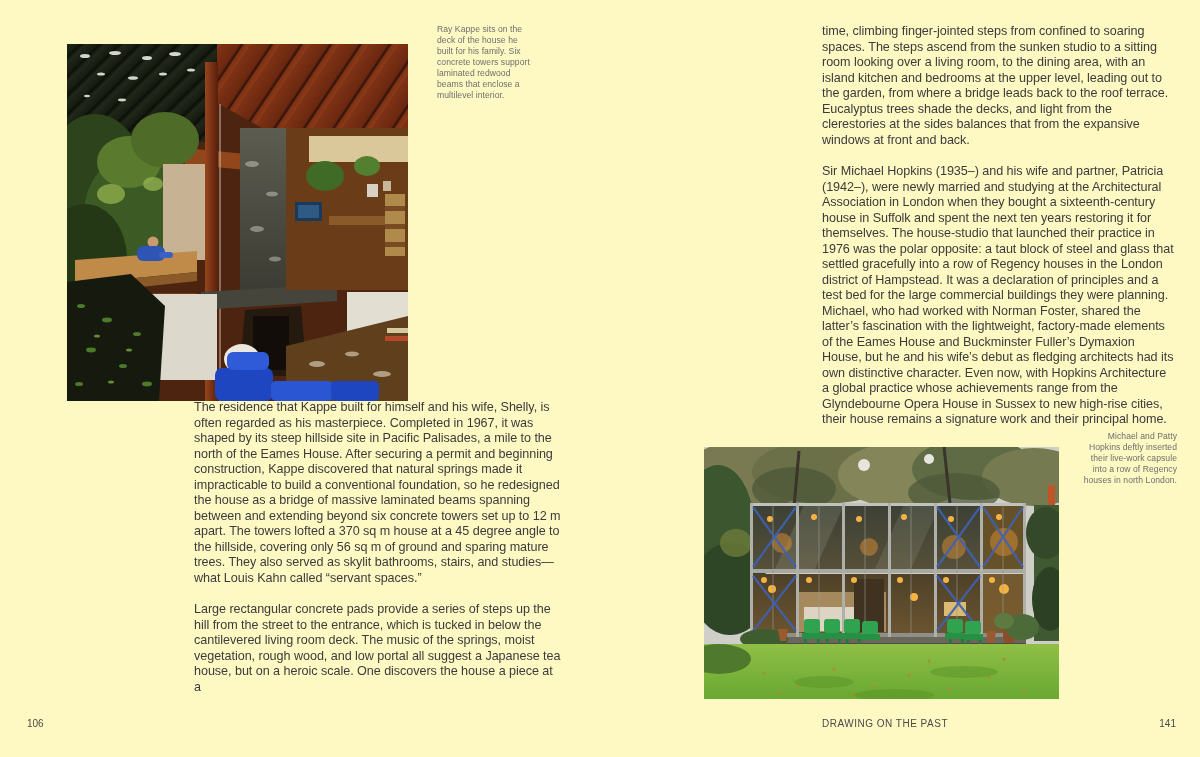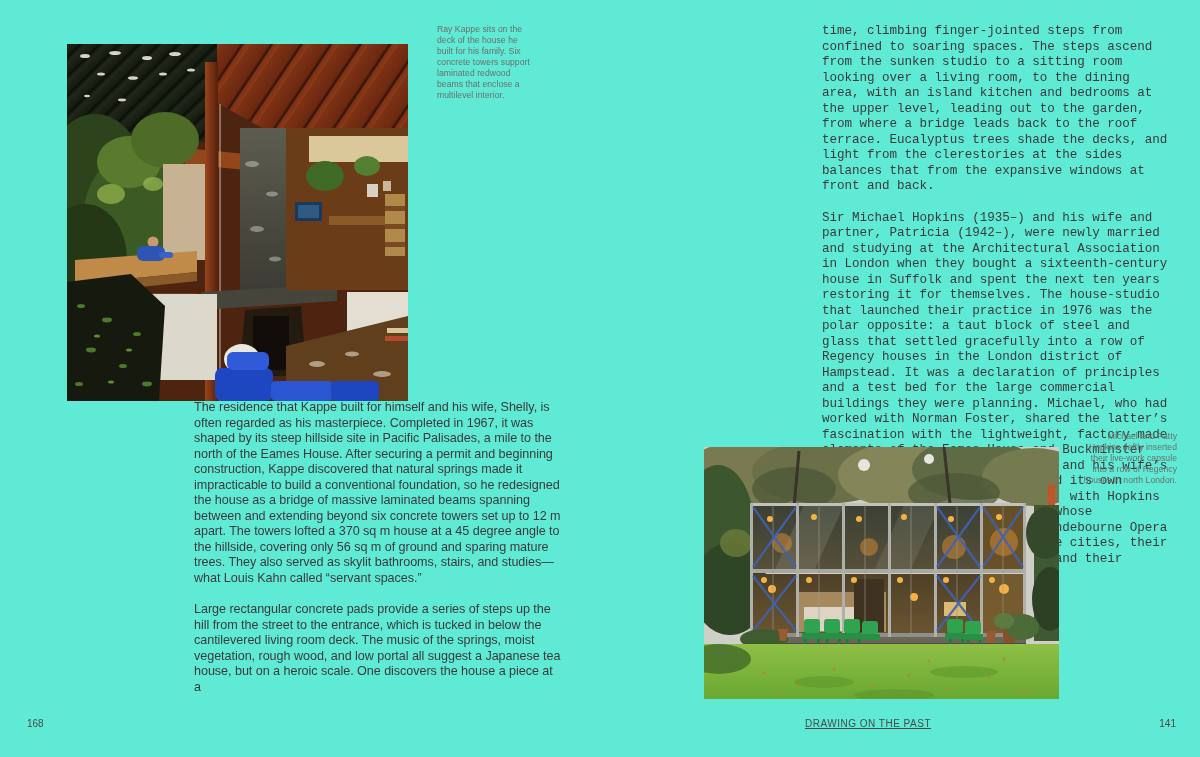--- a/index.html
+++ b/index.html
@@ -1,45 +1,45 @@
 <!DOCTYPE html>
 <html><head>
 <meta charset="utf-8">
 <style>
   html,body { margin:0; padding:0; background:#ffffff; }
   .spread {
-    position:relative; width:1200px; height:757px; background:#5eead4;
+    position:relative; width:1200px; height:757px; background:#fef9c3;
     font-family:"Liberation Sans", sans-serif; overflow:hidden;
   }
   .photo { position:absolute; overflow:hidden; line-height:0; }
   .photo svg { display:block; }
   .photo-left  { left:27px;  top:28px;  width:341px; height:357px; }
   .photo-right { left:664px; top:431px; width:355px; height:252px; }
 
   .caption {
     position:absolute; font-size:8.6px; line-height:11px; color:#6e6e6e;
     letter-spacing:0.05px;
   }
   .caption-left  { left:437px;  top:24px;  width:99px; }
   .caption-right { left:1081px; top:431px; width:96px;text-align:right; }
 
   .body {
     position:absolute; font-size:12.6px; line-height:15.5px; color:#3b3b3b;
     letter-spacing:-0.05px;
   }
   .body p { margin:0 0 16px 0; }
   .body-left  { left:194px; top:400px; width:367px; }
-  .body-right { left:822px; top:24px;  width:352px;font-family:Liberation Mono, monospace; }
+  .body-right { left:822px; top:24px;  width:352px; }
 
   .folio, .running-title {
     position:absolute; top:718px; font-size:10px; color:#4a4a4a;
   }
   .folio-left  { left:27px; }
   .folio-right { right:24px; }
-  .running-title { left:805px; letter-spacing:0.5px;text-decoration:underline; }
+  .running-title { left:822px; letter-spacing:0.5px; }
 </style>
 </head>
 <body>
 
 <div class="spread">
 
   <section>
 
     <figure class="photo photo-left">
       <svg width="341" height="357" viewBox="0 0 341 357" xmlns="http://www.w3.org/2000/svg">
@@ -173,21 +173,21 @@
       </svg>
     </figure>
 
     <aside class="caption caption-left">Ray Kappe sits on the deck of the house he built for his family. Six concrete towers support laminated redwood beams that enclose a multilevel interior.</aside>
 
     <div class="body body-left">
       <p>The residence that Kappe built for himself and his wife, Shelly, is often regarded as his masterpiece. Completed in 1967, it was shaped by its steep hillside site in Pacific Palisades, a mile to the north of the Eames House. After securing a permit and beginning construction, Kappe discovered that natural springs made it impracticable to build a conventional foundation, so he redesigned the house as a bridge of massive laminated beams spanning between and extending beyond six concrete towers set up to 12 m apart. The towers lofted a 370 sq m house at a 45 degree angle to the hillside, covering only 56 sq m of ground and sparing mature trees. They also served as skylit bathrooms, stairs, and studies—what Louis Kahn called “servant spaces.”</p>
       <p>Large rectangular concrete pads provide a series of steps up the hill from the street to the entrance, which is tucked in below the cantilevered living room deck. The music of the springs, moist vegetation, rough wood, and low portal all suggest a Japanese tea house, but on a heroic scale. One discovers the house a piece at a</p>
     </div>
 
-    <div class="folio folio-left">168</div>
+    <div class="folio folio-left">106</div>
   </section>
 
   <section>
 
     <div class="body body-right">
       <p>time, climbing finger-jointed steps from confined to soaring spaces. The steps ascend from the sunken studio to a sitting room looking over a living room, to the dining area, with an island kitchen and bedrooms at the upper level, leading out to the garden, from where a bridge leads back to the roof terrace. Eucalyptus trees shade the decks, and light from the clerestories at the sides balances that from the expansive windows at front and back.</p>
       <p>Sir Michael Hopkins (1935–) and his wife and partner, Patricia (1942–), were newly married and studying at the Architectural Association in London when they bought a sixteenth-century house in Suffolk and spent the next ten years restoring it for themselves. The house-studio that launched their practice in 1976 was the polar opposite: a taut block of steel and glass that settled gracefully into a row of Regency houses in the London district of Hampstead. It was a declaration of principles and a test bed for the large commercial buildings they were planning. Michael, who had worked with Norman Foster, shared the latter’s fascination with the lightweight, factory-made elements of the Eames House and Buckminster Fuller’s Dymaxion House, but he and his wife’s debut as fledging architects had its own distinctive character. Even now, with Hopkins Architecture a global practice whose achievements range from the Glyndebourne Opera House in Sussex to new high-rise cities, their house remains a signature work and their principal home.</p>
     </div>
 
     <figure class="photo photo-right">

